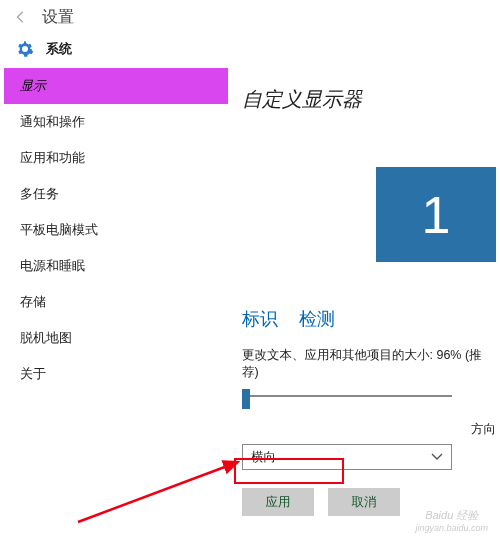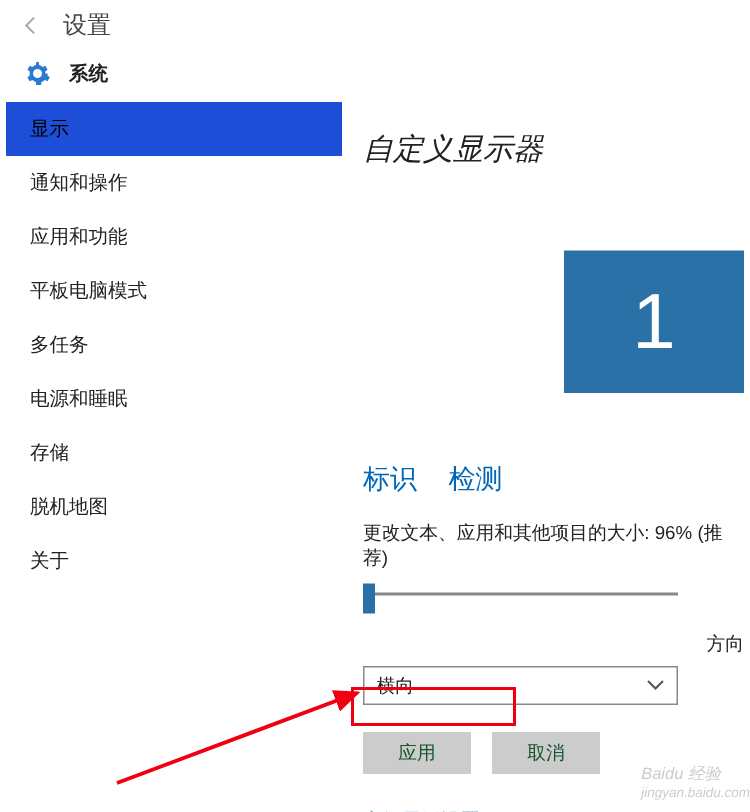--- a/index.html
+++ b/index.html
@@ -6,39 +6,39 @@
   body { width: 500px; height: 541px; background: #fff; position: relative; overflow: hidden; }
   .window { position: absolute; left: 4px; top: 4px; right: 4px; bottom: 4px; background: #fff; }
   .titlebar { height: 26px; display: flex; align-items: center; padding-left: 6px; gap: 10px; font-size: 16px; color: #444; }
   .back-btn { width: 22px; height: 22px; display: flex; align-items: center; justify-content: center; color: #888; cursor: default; }
   .header-row { height: 38px; display: flex; align-items: center; padding-left: 12px; gap: 12px; border-bottom: 0; }
   .gear-icon { width: 18px; height: 18px; color: #2a7bd0; }
   .header-title { font-size: 13px; font-weight: 600; color: #222; }
   .body { display: flex; height: calc(100% - 64px); }
   .sidebar { width: 224px; background: #fff; border-right: 0; }
   .sidebar-item { height: 36px; display: flex; align-items: center; padding-left: 16px; font-size: 13px; color: #222; cursor: default; }
-  .sidebar-item.active { background: #1d4ed8; color: #000; }
+  .sidebar-item.active { background: #d946ef; color: #000; font-style: italic; }
   .main { flex: 1; padding: 18px 0 0 14px; position: relative; }
   .page-title { font-size: 20px; font-weight: 400; color: #222; margin-bottom: 14px; font-style: italic; }
   .monitor-box { position: relative; height: 170px; margin-bottom: 10px; overflow: hidden; }
   .monitor-1 { position: absolute; right: 0; top: 40px; width: 120px; height: 95px; background: #2a71a8; color: #fff; display: flex; align-items: center; justify-content: center; font-size: 52px; font-weight: 300; }
   .id-links { font-size: 18px; color: #0067b8; margin-bottom: 16px; }
   .id-links span { margin-right: 16px; cursor: default; }
   .scale-label { font-size: 12.5px; color: #222; margin-bottom: 6px; }
   .slider { width: 210px; height: 18px; position: relative; margin-bottom: 16px; }
   .slider-track { position: absolute; top: 8px; left: 0; right: 0; height: 2px; background: #888; }
   .slider-thumb { position: absolute; left: 0; top: 2px; width: 8px; height: 20px; background: #2a71a8; }
   .orient-label { font-size: 12.5px; color: #222; margin-bottom: 6px; text-align: right; }
   .select { width: 210px; height: 26px; border: 1px solid #888; display: flex; align-items: center; justify-content: space-between; padding: 0 8px; font-size: 12.5px; color: #222; background: #fff; cursor: default; margin-bottom: 18px; }
   .btn-row { display: flex; gap: 14px; margin-bottom: 22px; }
   .gbtn { width: 72px; height: 28px; background: #ccc; color: #14532d; font-size: 12.5px; display: flex; align-items: center; justify-content: center; cursor: default; }
   .adv-link { font-size: 13px; color: #0067b8; cursor: default; display: inline-block; }
   .hl-box { position: absolute; border: 2px solid #e01; pointer-events: none; }
   .arrow { position: absolute; pointer-events: none; }
-  .watermark { position: absolute; right: 0; bottom: 8px; font-size: 11px; color: #ccc; font-style: italic; pointer-events: none; }
+  .watermark { position: absolute; right: 12px; bottom: 8px; font-size: 11px; color: #ccc; font-style: italic; pointer-events: none; text-align: center; }
   .wm-sub { font-size: 9px; display:block; }
 </style>
 </head>
 <body>
 
 <div class="window">
   <div class="titlebar">
     <div class="back-btn">
       <svg width="14" height="14" viewBox="0 0 16 16">
           <path d="M10 2 L4 8 L10 14" stroke="#aaa" stroke-width="1.6" fill="none"></path>
@@ -59,24 +59,24 @@
       <div class="sidebar-item active">
           <span>显示</span>
         </div>
       <div class="sidebar-item">
           <span>通知和操作</span>
         </div>
       <div class="sidebar-item">
           <span>应用和功能</span>
         </div>
       <div class="sidebar-item">
-          <span>平板电脑模式</span>
+          <span>多任务</span>
         </div>
       <div class="sidebar-item">
-          <span>多任务</span>
+          <span>平板电脑模式</span>
         </div>
       <div class="sidebar-item">
           <span>电源和睡眠</span>
         </div>
       <div class="sidebar-item">
           <span>存储</span>
         </div>
       <div class="sidebar-item">
           <span>脱机地图</span>
         </div>

